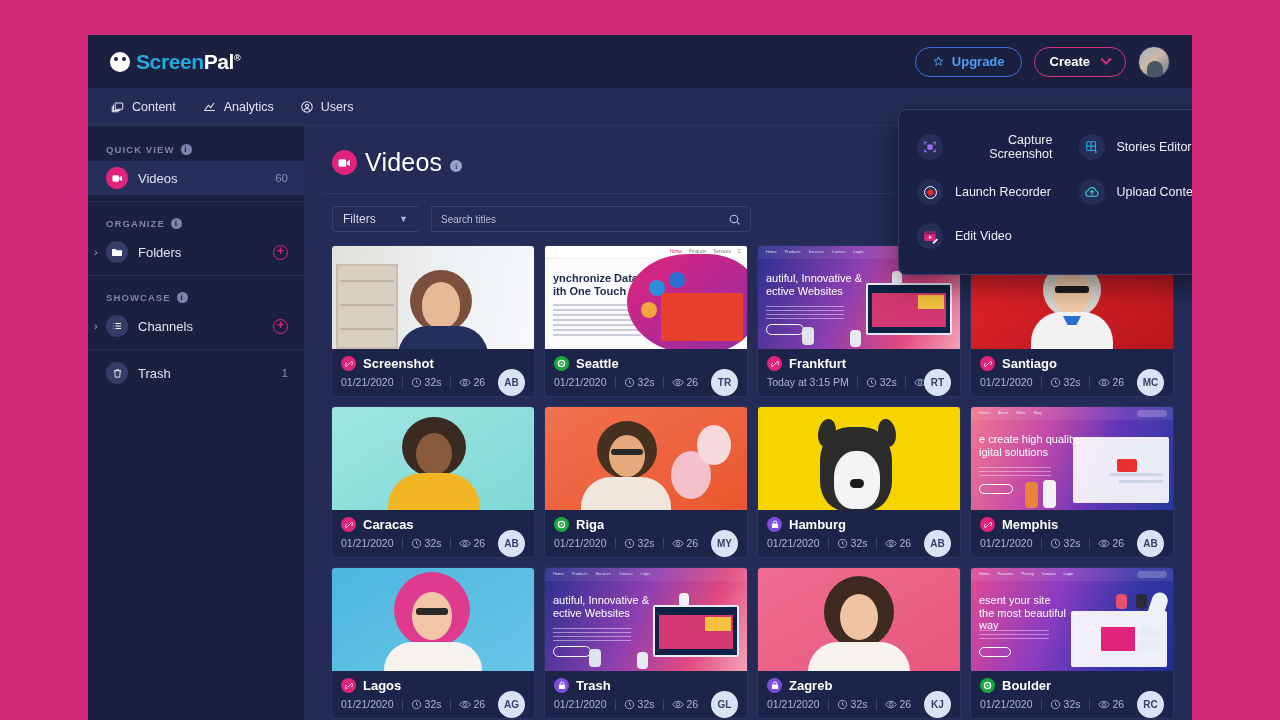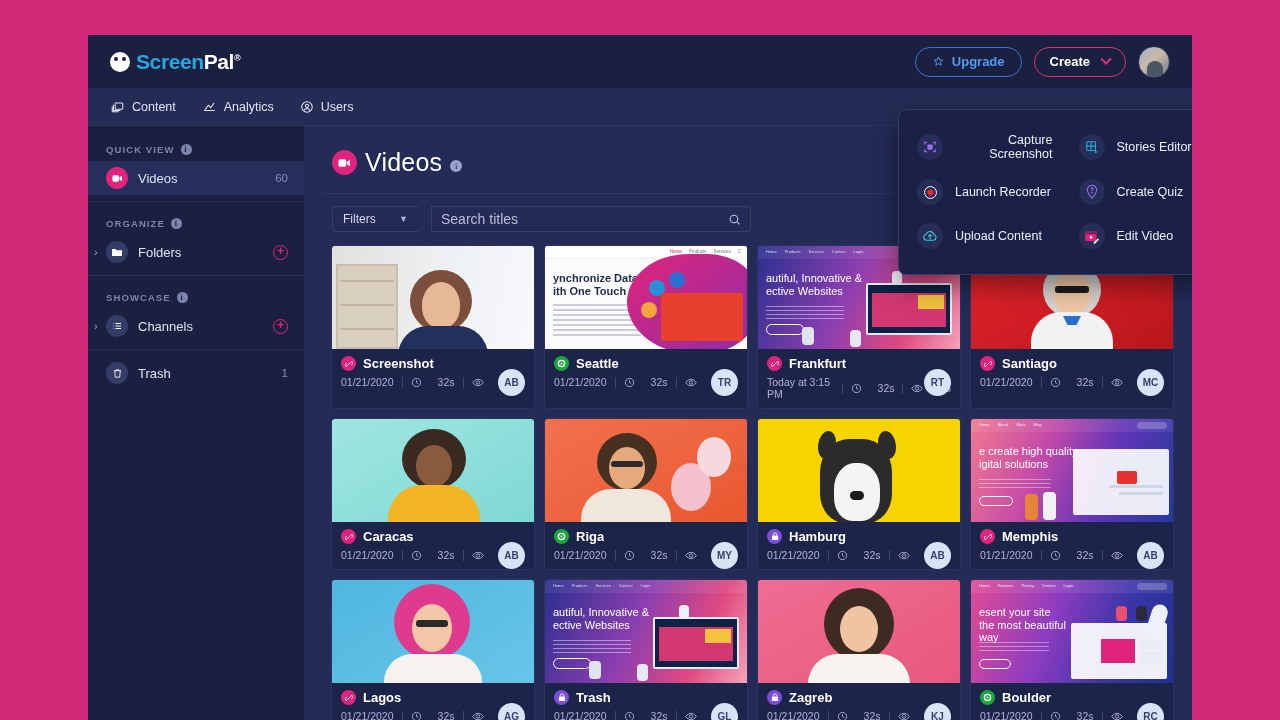--- a/index.html
+++ b/index.html
@@ -166,21 +166,21 @@
     background: #232b56; cursor: pointer;
   }
   .filter-select .cdn { margin-left: auto; color:#aab1d4; font-size: 9px; }
   .search-box {
     display: flex; align-items: center; height: 26px;
     border: 1px solid #39416f; border-radius: 0 4px 4px 0;
     width: 320px; padding: 0 9px; background: #232b56;
   }
   .search-box input {
     flex: 1; background: transparent; border: none; outline: none;
-    color: #d5d9ec; font-size: 14px; font-family: inherit;
+    color: #d5d9ec; font-size: 10px; font-family: inherit;
   }
   .search-box input::placeholder { color: #b9bedb; }
   .view-toggles { margin-left: auto; display: flex; align-items: center; gap: 14px; }
   .list-icon { display:flex; flex-direction:column; gap:3px; cursor:pointer;}
   .list-icon i {
     display:flex; align-items:center; gap:3px;
   }
   .list-icon i::before{content:"";width:4px;height:4px;background:#c3c9e4;}
   .list-icon i::after{content:"";width:14px;height:3px;background:#c3c9e4;}
 
@@ -209,21 +209,21 @@
   .vis-private { background: #7c4ddb; }
   .card-title {
     color: #fff; font-size: 13px; font-weight: bold;
     white-space: nowrap; overflow: hidden; text-overflow: ellipsis;
   }
   .meta-bottom {
     margin-top: 5px; display: flex; align-items: center;
     color: #aeb4d6; font-size: 10.5px; gap: 8px;
   }
   .meta-bottom .sep { width: 1px; height: 11px; background: #3d4572; }
-  .mb-group { display: flex; align-items: center; gap: 16px; }
+  .mb-group { display: flex; align-items: center; gap: 3px; }
   .card-avatar {
     position: absolute; right: 9px; top: 20px;
     width: 27px; height: 27px; border-radius: 50%;
     background: #d6e4f5; color: #39406a;
     font-size: 10px; font-weight: bold;
     display: flex; align-items: center; justify-content: center;
   }
 
   
   .ph { position:absolute; inset:0; }
@@ -986,30 +986,20 @@
         <span class="menu-ic">
           <svg width="15" height="15" viewBox="0 0 24 24" fill="none" stroke="#fff" stroke-width="1.6">
             <circle cx="12" cy="12" r="9.5"></circle>
             <circle cx="12" cy="12" r="5" fill="#e82a2a" stroke="none"></circle>
           </svg>
         </span>
         <span class="menu-label">Launch Recorder</span>
       </div>
       <div class="menu-item">
         <span class="menu-ic">
-          <svg width="14" height="16" viewBox="0 0 24 26" fill="none" stroke="#9b6bf0" stroke-width="1.8">
-            <path d="M12 1.5c4.4 0 8 3.5 8 7.8 0 5.6-8 14.2-8 14.2S4 14.9 4 9.3C4 5 7.6 1.5 12 1.5z"></path>
-            <path d="M10.3 7.4a1.8 1.8 0 113 1.4c-.7.6-1.3 1-1.3 2"></path>
-            <circle cx="12" cy="13.6" r=".7" fill="#9b6bf0"></circle>
-          </svg>
-        </span>
-        <span class="menu-label">Create Quiz</span>
-      </div>
-      <div class="menu-item">
-        <span class="menu-ic">
           <svg width="16" height="14" viewBox="0 0 26 22" fill="none" stroke="#3ec8d8" stroke-width="1.7">
             <path d="M7.5 18A5 5 0 017 8.1 6.4 6.4 0 0119.3 9 4.6 4.6 0 0119 18z"></path>
             <path d="M13 16.5V9M10 11.6L13 8.6l3 3"></path>
           </svg>
         </span>
         <span class="menu-label">Upload Content</span>
       </div>
       <div class="menu-item">
         <span class="menu-ic">
           <svg width="15" height="15" viewBox="0 0 24 24" fill="#e0247b">

